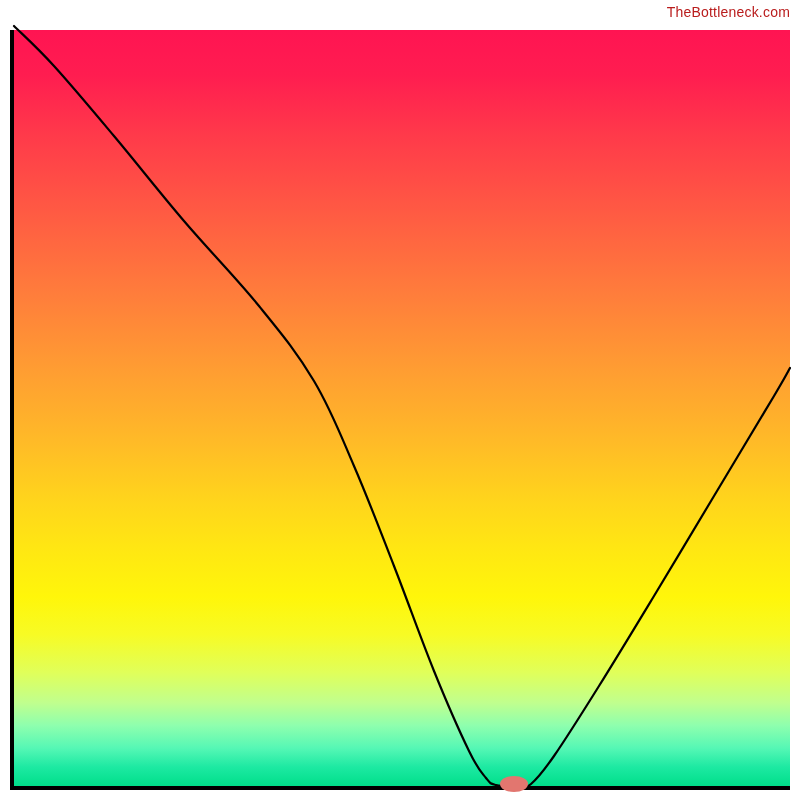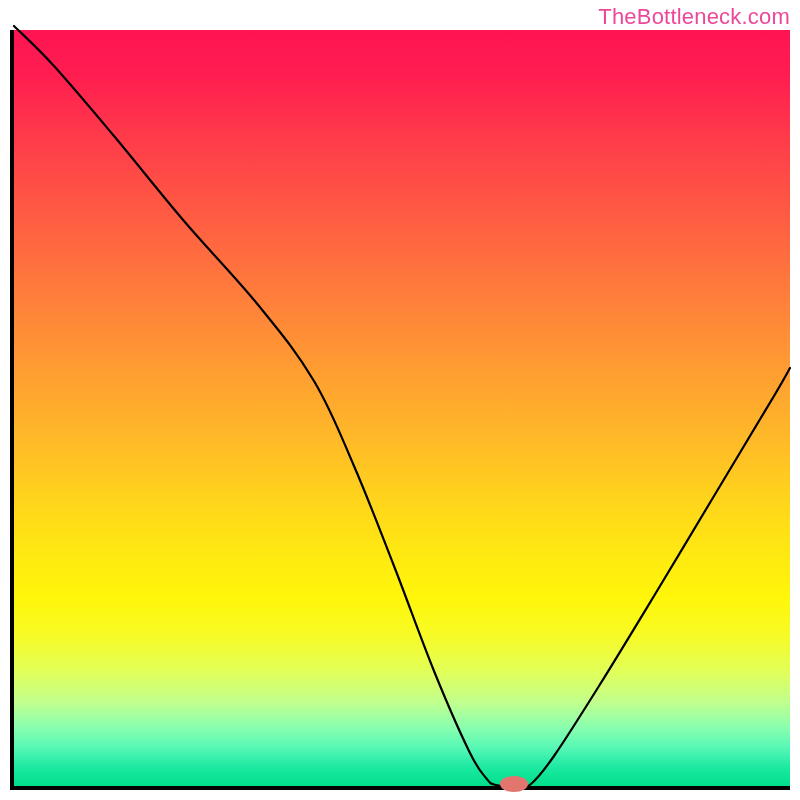--- a/index.html
+++ b/index.html
@@ -12,22 +12,22 @@
   }
   .frame {
     position: relative;
     width: 800px;
     height: 800px;
   }
   .watermark {
     position: absolute;
     top: 4px;
     right: 10px;
-    color: #ec4899;
-    font-size: 22px;
+    color: #b91c1c;
+    font-size: 14px;
     letter-spacing: 0.2px;
     z-index: 10;
   }
   .plot-area {
     position: absolute;
     left: 10px;
     top: 30px;
     width: 780px;
     height: 760px;
     border: 4px solid #000;

